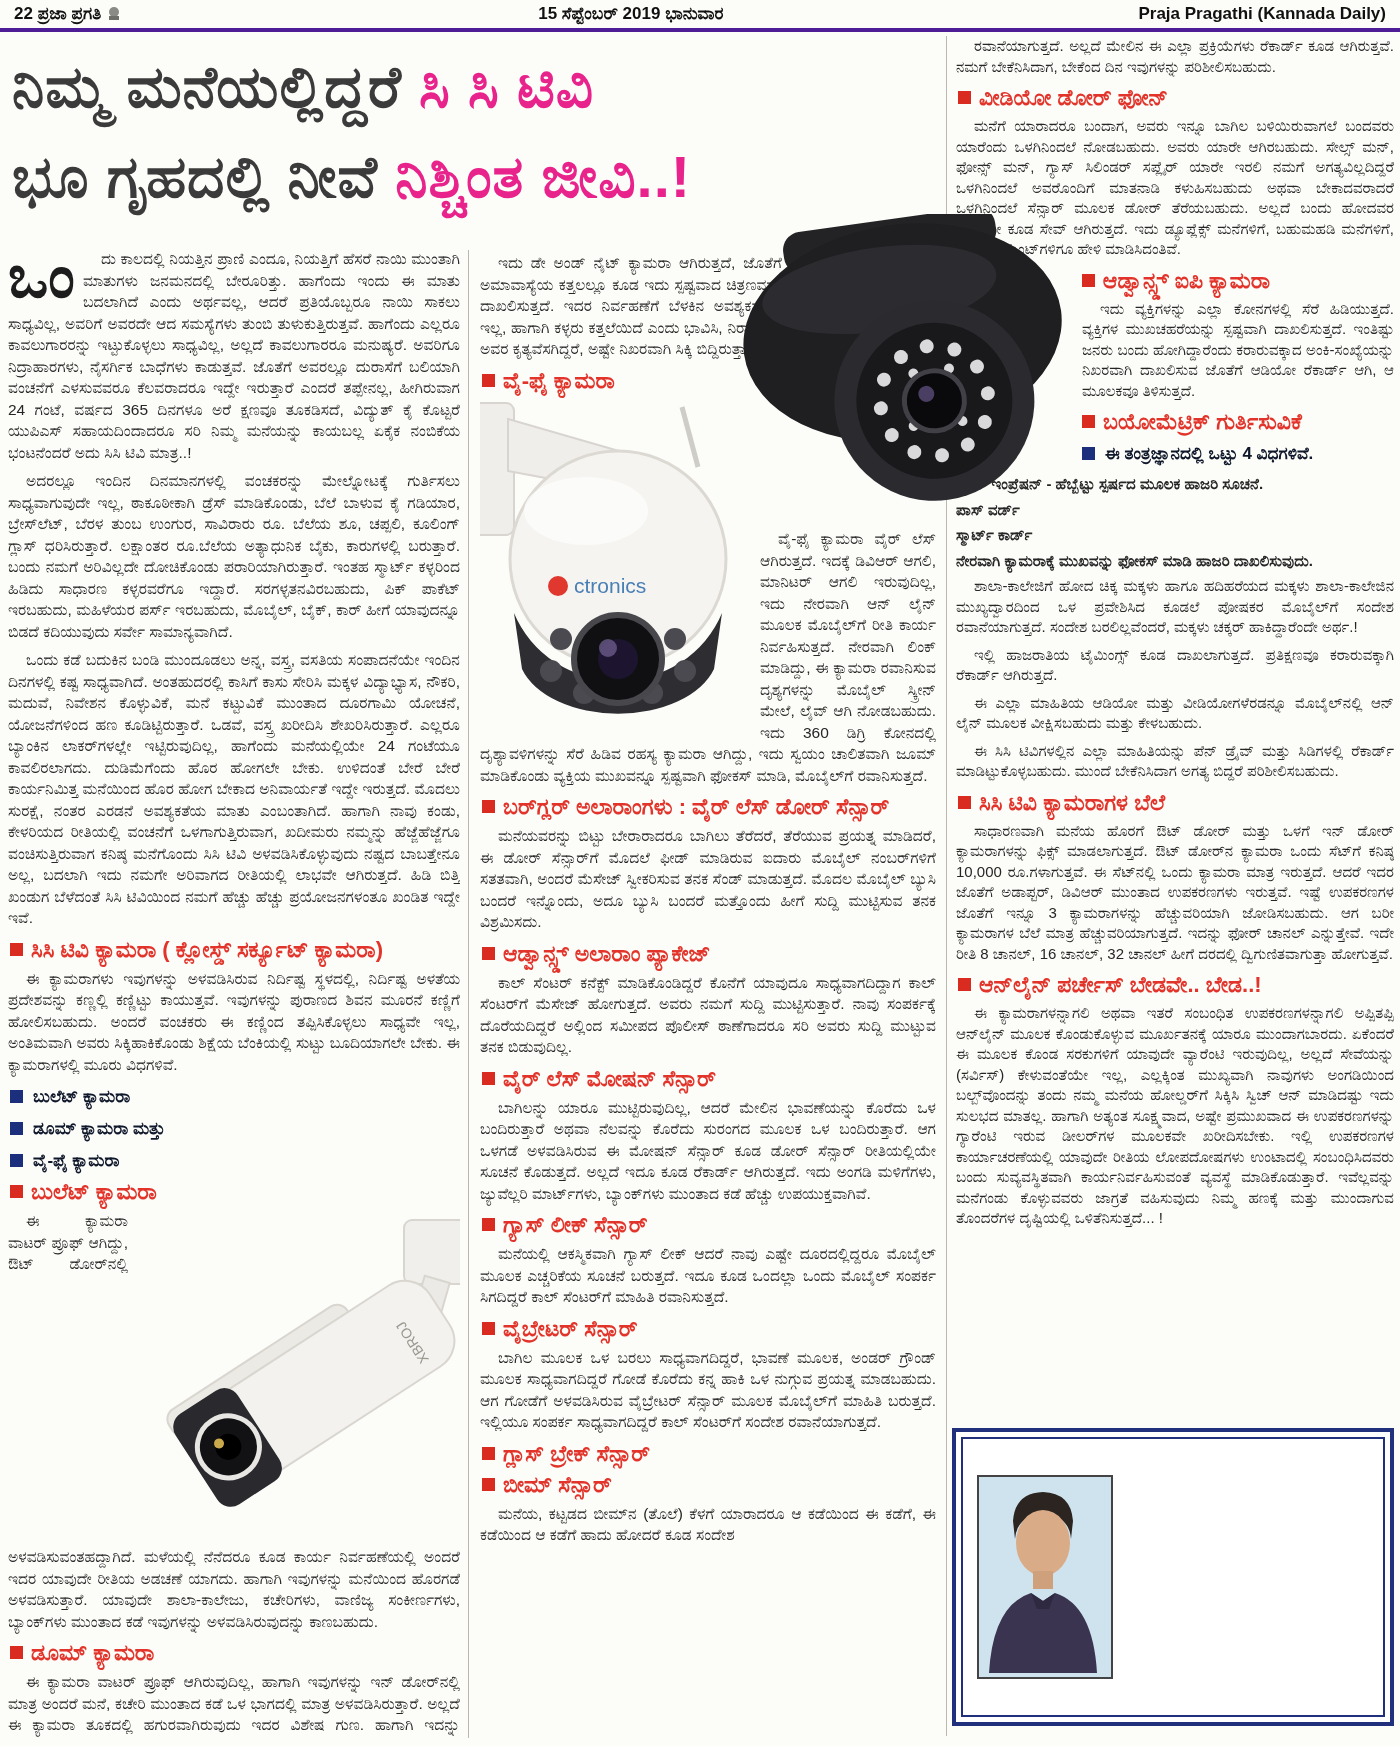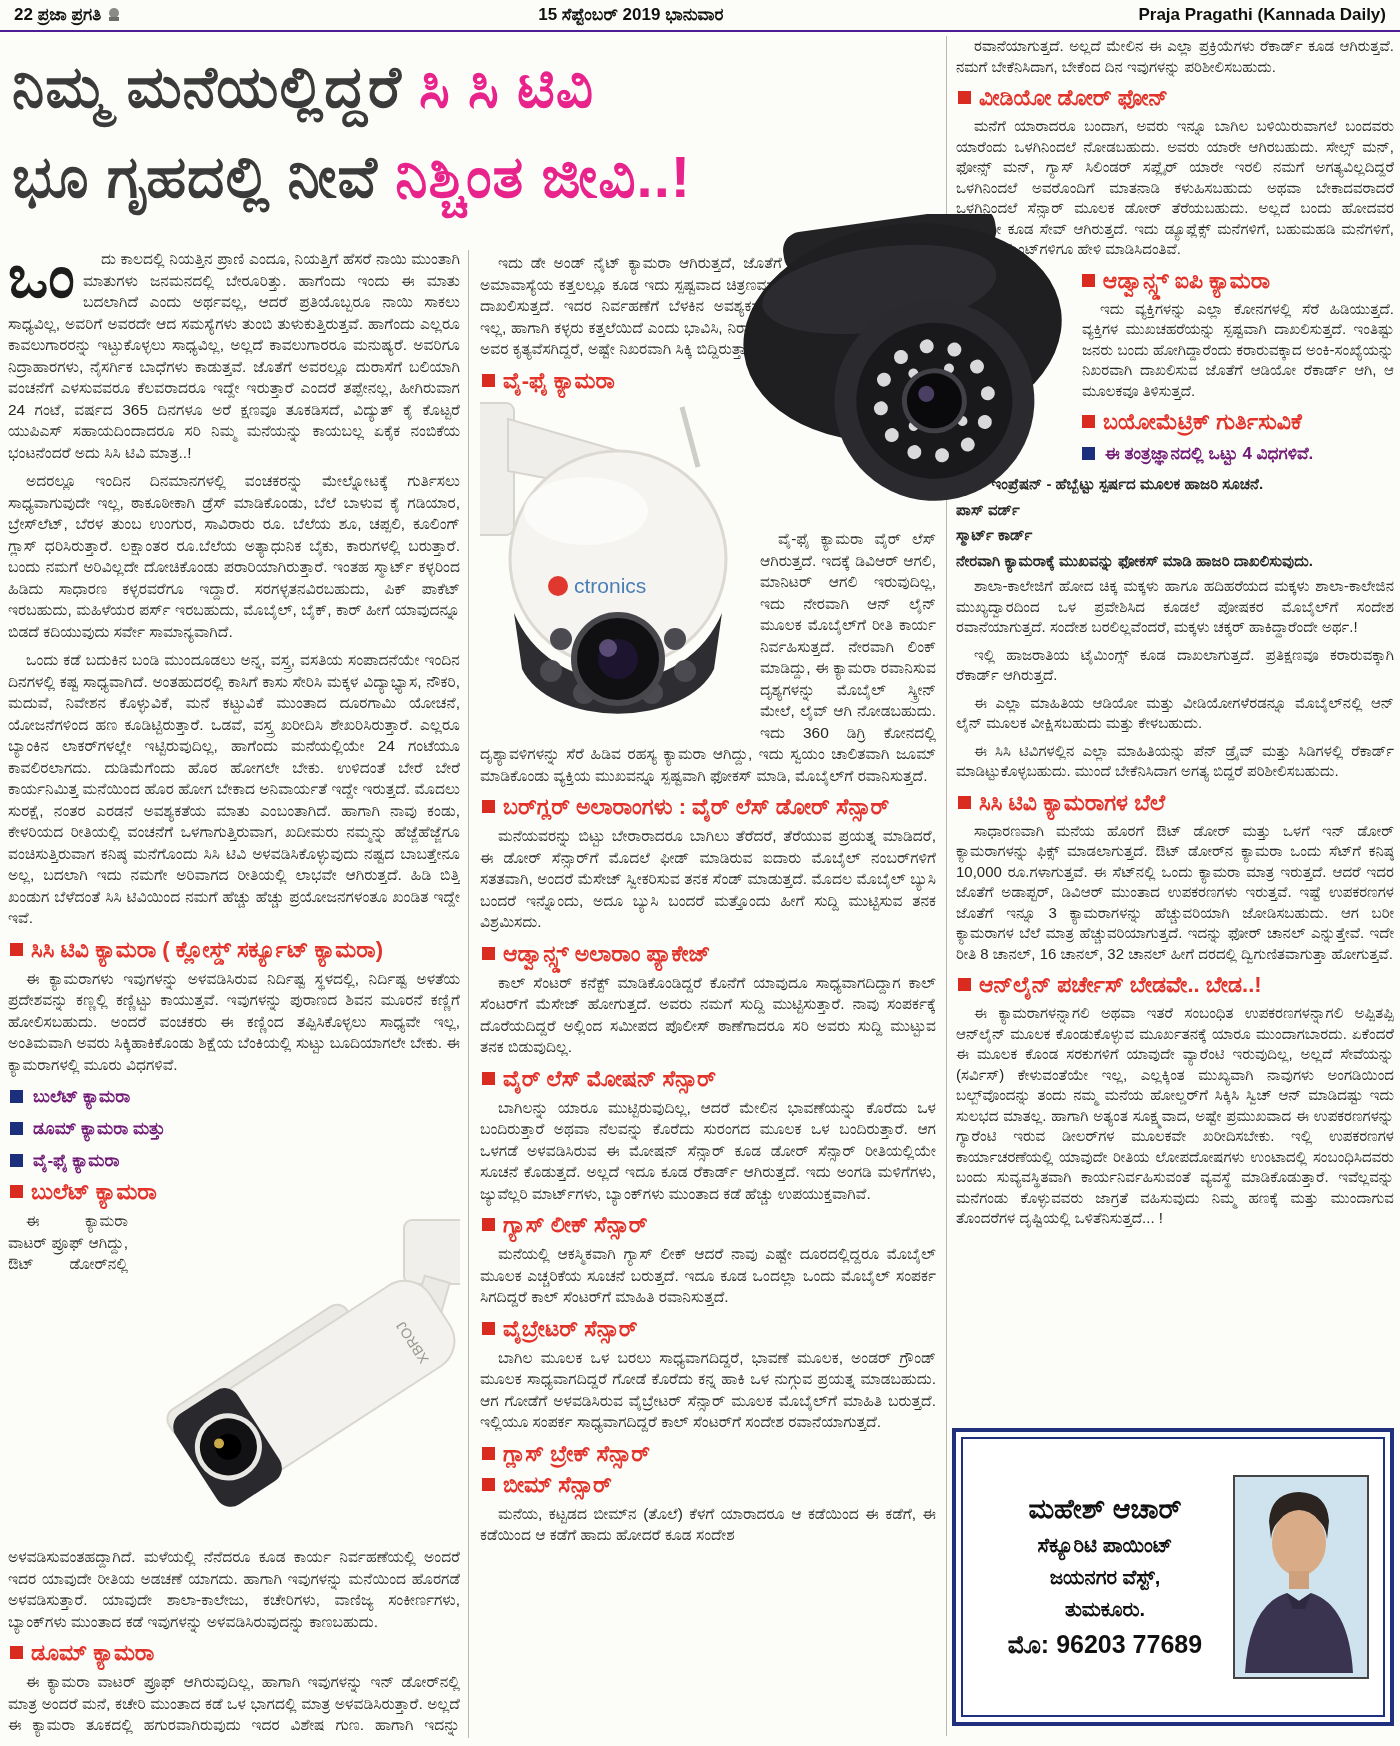--- a/index.html
+++ b/index.html
@@ -1,41 +1,41 @@
 <!DOCTYPE html>
 <html><head>
 <meta charset="utf-8">
 <style>
   html,body{margin:0;padding:0;background:#e8e8e4;}
   .page{position:relative;width:1400px;height:1746px;margin:0 auto;background:#fcfcf9;
         font-family:"Liberation Sans",sans-serif;color:#262626;overflow:hidden;}
   
   .hdr{position:absolute;left:0;top:0;width:1400px;height:32px;box-sizing:border-box;
        display:flex;justify-content:space-between;align-items:center;padding:0 14px;
-       border-bottom:2px solid #4c1d95;font-weight:bold;font-size:17px;color:#111;}
+       border-bottom:4px solid #4c1d95;font-weight:bold;font-size:17px;color:#111;}
   .hdr-left{display:flex;align-items:center;gap:4px;}
   
   .headline{position:absolute;left:12px;top:42px;width:900px;font-weight:bold;
             font-size:58px;line-height:90px;color:#3b3b3b;white-space:nowrap;letter-spacing:1px;}
   .pink{color:#e9238c;}
   
   .col{position:absolute;overflow:hidden;text-align:justify;}
   .col1{left:8px;top:248px;width:452px;height:1492px;font-size:15.5px;line-height:21.5px;}
   .col2{left:480px;top:252px;width:456px;height:1488px;font-size:15.5px;line-height:21.5px;}
   .col3{left:956px;top:36px;width:438px;height:1386px;font-size:15px;line-height:20.5px;}
   .vrule{position:absolute;width:1px;background:#bcb6ad;}
   .v1{left:468px;top:250px;height:1488px;}
   .v2{left:946px;top:36px;height:1700px;}
   .p{margin:0 0 7px 0;text-indent:18px;}
   .dropcap{float:left;font-size:60px;line-height:50px;font-weight:bold;color:#1d1d1d;padding:4px 8px 0 0;text-indent:0;}
   .h-red{display:flex;align-items:flex-start;gap:8px;margin:11px 0 8px 2px;
          color:#e2342a;font-weight:bold;font-size:22px;line-height:20px;text-align:left;}
   .h-center{justify-content:center;}
   .b-blue{display:flex;align-items:flex-start;gap:10px;margin:12px 0 10px 2px;
-          color:#701a75;font-weight:bold;font-size:17px;line-height:20px;text-align:left;}
+          color:#0f172a;font-weight:bold;font-size:17px;line-height:20px;text-align:left;}
   .sq{flex:none;width:13px;height:13px;margin-top:3px;}
   .sq-red{background:#d92b1f;}
   .sq-blue{background:#1b2f7d;}
   .bold-line{font-weight:bold;margin:5px 0;text-align:left;text-indent:0;}
   
   .sp-dome{float:right;width:150px;height:272px;margin:0 -6px 4px 10px;}
   .sp-ip{float:left;width:118px;height:148px;margin:0 8px 2px 0;}
   .ptz-float{float:left;width:300px;height:330px;margin:2px 12px 2px -32px;}
   .bullet-float{float:right;width:330px;height:332px;margin:2px -8px 2px 10px;}
   .dome-abs{position:absolute;left:742px;top:214px;width:334px;height:306px;z-index:3;}
@@ -258,27 +258,20 @@
             <circle cx="163" cy="212" r="5"></circle>
         </g>
         <circle cx="187" cy="190" r="30" fill="#0a0a0c" stroke="#404046" stroke-width="5"></circle>
         <circle cx="180" cy="182" r="8" fill="#4a3f62"></circle>
       </g>
     </svg>
   </div>
 
   <div class="ad">
     <div class="ad-inner">
-      <div class="ad-text">
-        <div class="ad-name">ಮಹೇಶ್ ಆಚಾರ್</div>
-        <div class="ad-line">ಸೆಕ್ಯೂರಿಟಿ ಪಾಯಿಂಟ್</div>
-        <div class="ad-line">ಜಯನಗರ ವೆಸ್ಟ್,</div>
-        <div class="ad-line">ತುಮಕೂರು.</div>
-        <div class="ad-phone">ಮೊ: 96203 77689</div>
-      </div>
       <div class="ad-photo">
         <svg width="128" height="196" viewBox="0 0 128 196">
           <rect x="0" y="0" width="128" height="196" fill="#cfe3ee"></rect>
           <path d="M34 44 Q36 16 64 15 Q92 16 94 44 L92 62 Q90 38 64 38 Q38 38 36 62 Z" fill="#2b2420"></path>
           <ellipse cx="64" cy="66" rx="27" ry="33" fill="#d9ac87"></ellipse>
           <rect x="54" y="94" width="20" height="18" fill="#cfa07c"></rect>
           <path d="M10 196 Q14 128 52 116 L64 124 L76 116 Q114 128 118 196 Z" fill="#3a3450"></path>
           <path d="M52 116 L64 124 L76 116 L70 132 L58 132 Z" fill="#2e2940"></path>
         </svg>
       </div>

